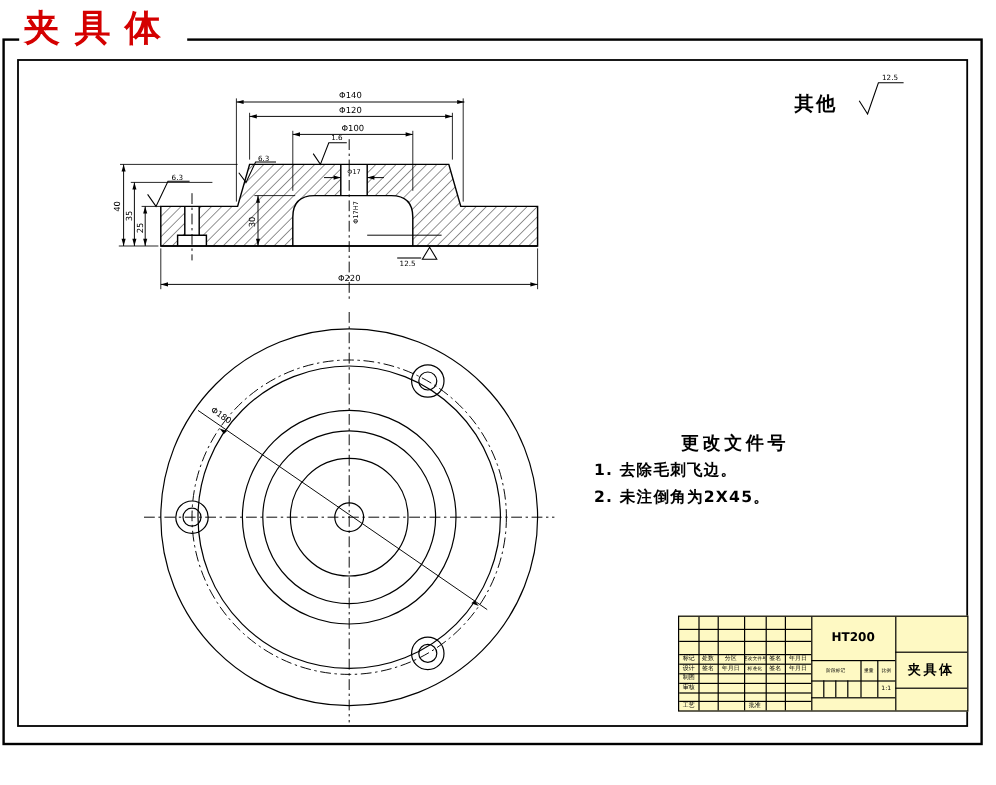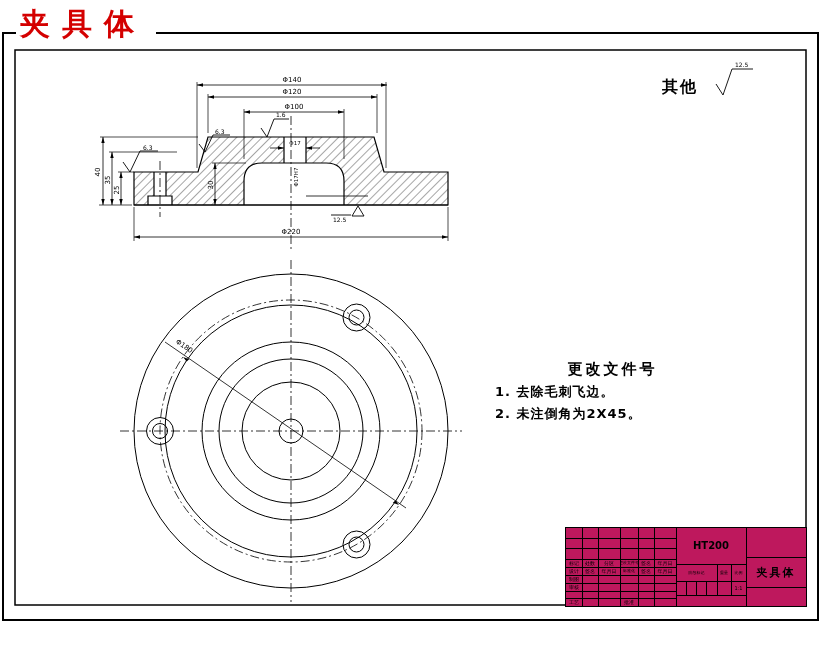--- a/index.html
+++ b/index.html
@@ -10,22 +10,22 @@
   
   #sheet-title{left:16px;top:6px;z-index:3;background:#fff;color:#d40000;
     font-size:30px;font-weight:bold;letter-spacing:12px;padding:0 10px 4px 4px;line-height:1.2;}
   
   #other-note{left:662px;top:77px;z-index:2;font-size:16px;font-weight:bold;letter-spacing:2px;}
   
   #tech-req{left:495px;top:360px;width:235px;z-index:2;}
   #tech-req .tr-title{text-align:center;font-size:15px;font-weight:bold;letter-spacing:3px;}
   #tech-req .tr-item{font-size:13px;font-weight:bold;margin-top:4px;letter-spacing:1px;}
   
-  #title-block{left:565px;top:527px;width:240px;height:78px;border:1px solid #000;
-    z-index:2;background:#be185d;}
+  #title-block{left:565px;top:513px;width:240px;height:78px;border:1px solid #000;
+    z-index:2;background:#fef9c3;}
   .vl{position:absolute;width:1px;background:#000;}
   .hl{position:absolute;height:1px;background:#000;}
   .tb-lbl{position:absolute;display:flex;align-items:center;justify-content:center;
     font-size:5px;line-height:1;white-space:nowrap;overflow:hidden;}
   .tb-lbl.tiny{font-size:4px;}
   .tb-material{font-size:10px;font-weight:bold;}
   .tb-part{font-size:11px;font-weight:bold;letter-spacing:2px;}
   svg text{font-family:"DejaVu Sans",sans-serif;fill:#000;}
 </style>
 </head>

